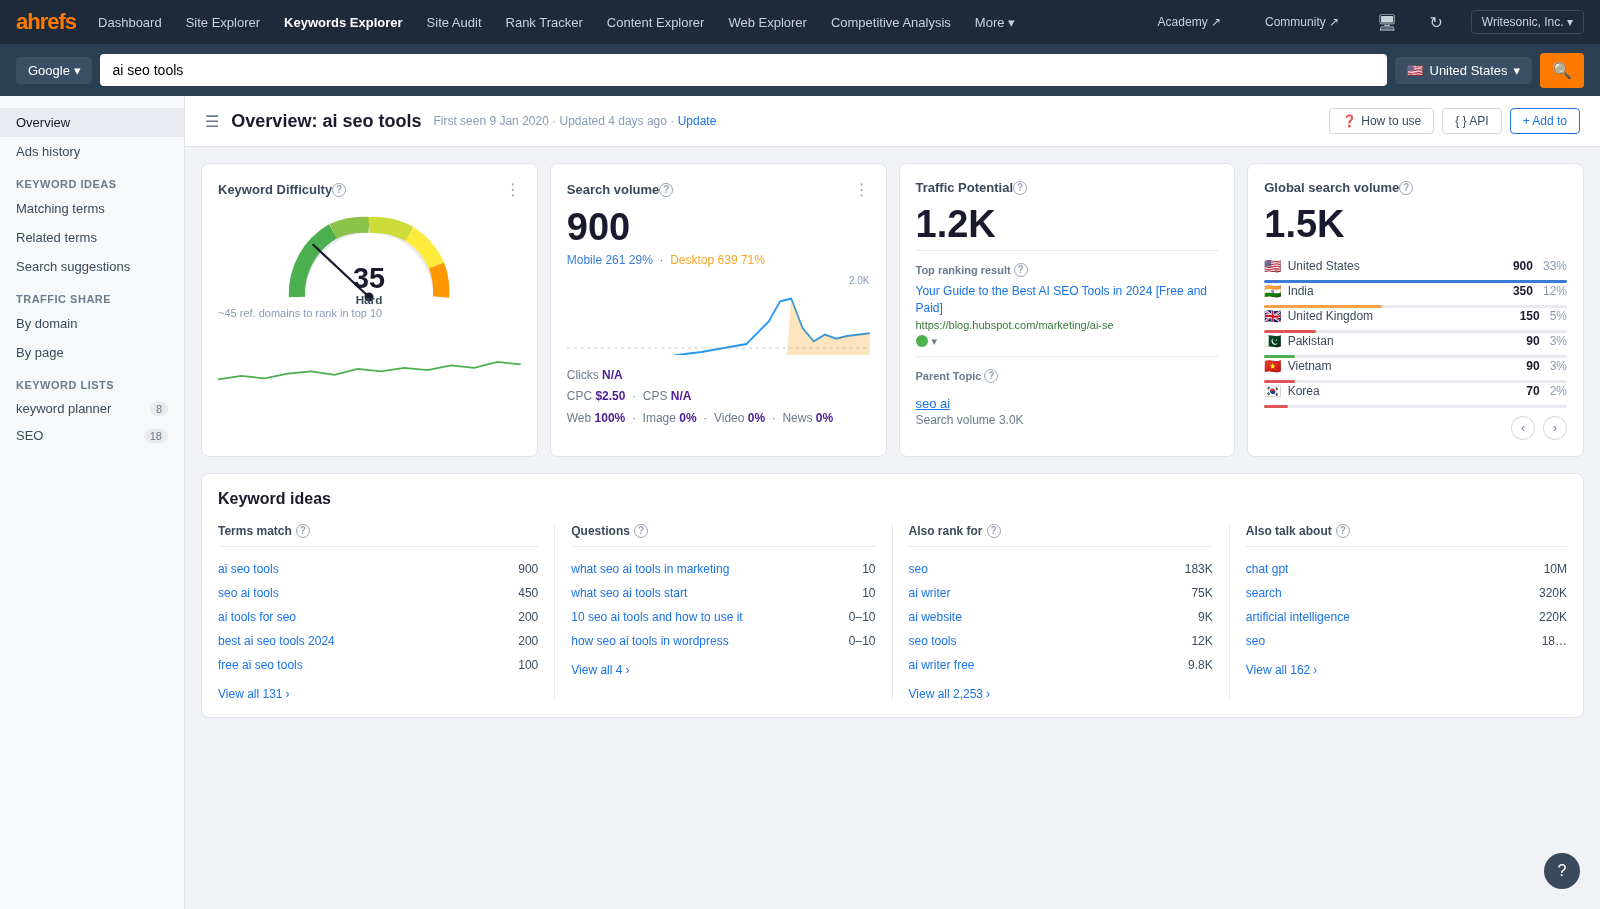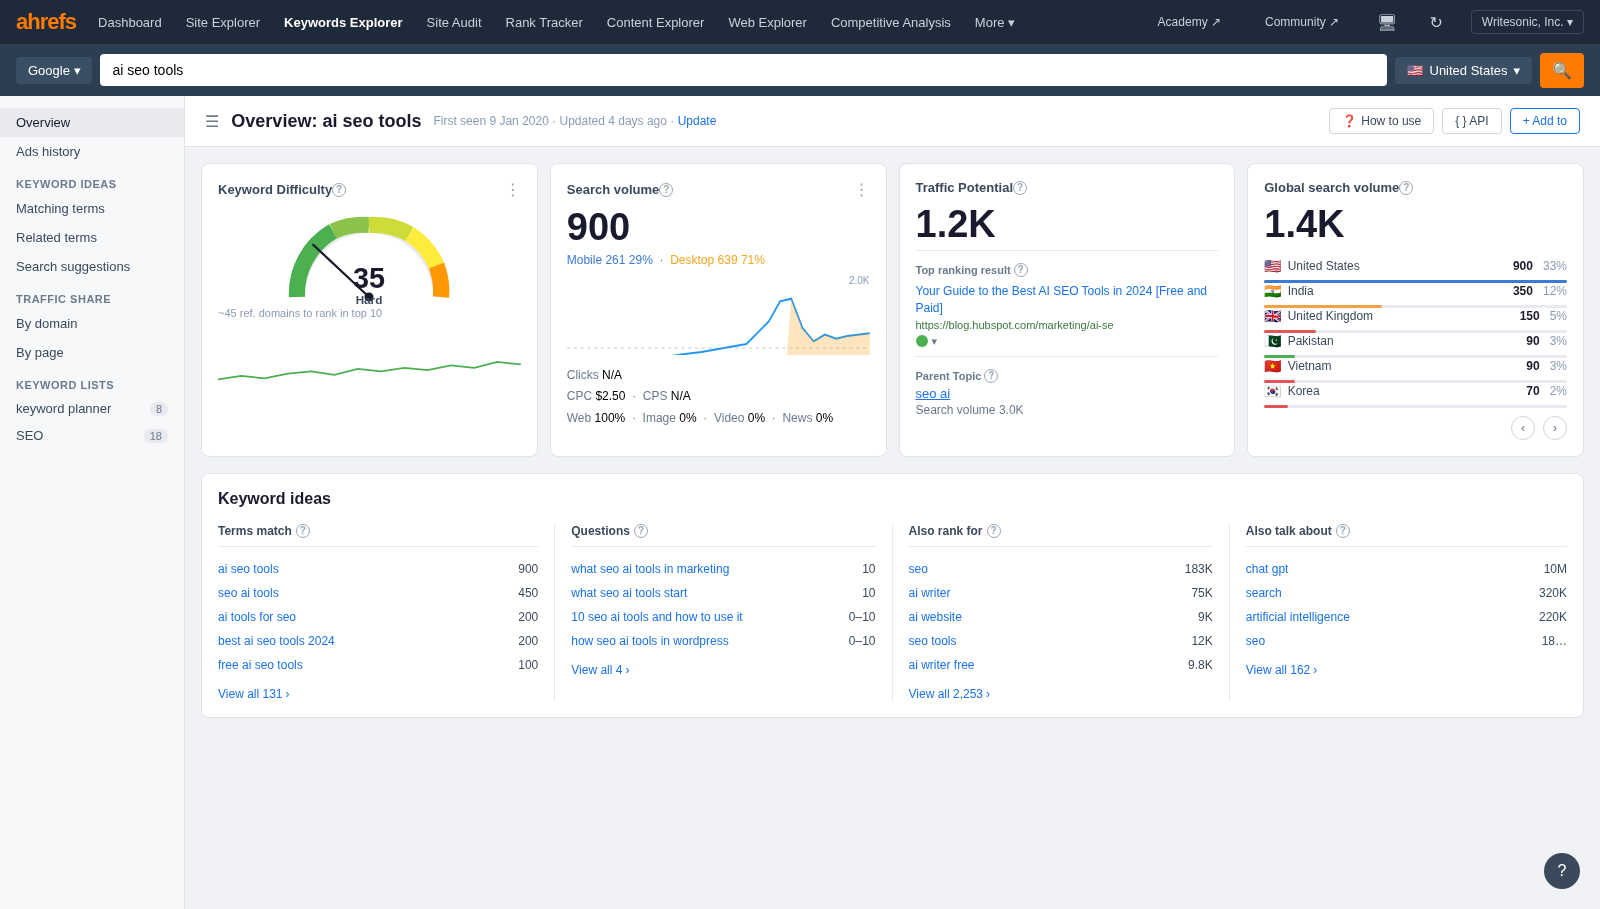--- a/index.html
+++ b/index.html
@@ -266,21 +266,21 @@
     }
     .sv-split span.mobile { color: #3a7bd5; }
     .sv-split span.desktop { color: #f5a623; }
 
     .sv-stats {
       margin-top: 10px;
       font-size: 12px;
       color: #6b7a8d;
       line-height: 1.8;
     }
-    .sv-stats span.val { color: #000000; font-weight: 400; }
+    .sv-stats span.val { color: #4c1d95; font-weight: 700; }
 
     
     .tp-number {
       font-size: 38px;
       font-weight: 700;
       color: #1a1a2e;
     }
 
     .top-result-title {
       font-size: 12px;
@@ -303,21 +303,21 @@
       margin-top: 12px;
       display: flex;
       align-items: center;
       gap: 3px;
     }
     .parent-topic-link {
       color: #1a73e8;
       font-size: 13px;
       font-weight: 500;
       display: block;
-      margin-top: 3px;
+      margin-top: 13px;
     }
     .parent-topic-vol { font-size: 12px; color: #6b7a8d; margin-top: 2px; }
 
     
     .gsv-number {
       font-size: 38px;
       font-weight: 700;
       color: #1a1a2e;
       margin-bottom: 12px;
     }
@@ -628,21 +628,21 @@
         </div>
       </div>
 
       <div class="card">
         <div class="card-title-row">
           <div class="card-title">
             <span>Global search volume</span>
             <span class="info-icon">?</span>
           </div>
         </div>
-        <div class="gsv-number">1.4K</div>
+        <div class="gsv-number">1.5K</div>
 
         <div id="gsv-countries">
         <div>
       <div class="country-row">
         <span class="country-flag">🇺🇸</span>
         <span class="country-name">United States</span>
         <span class="country-vol">900</span>
         <span class="country-pct">33%</span>
       </div>
       <div class="country-bar-wrap">

